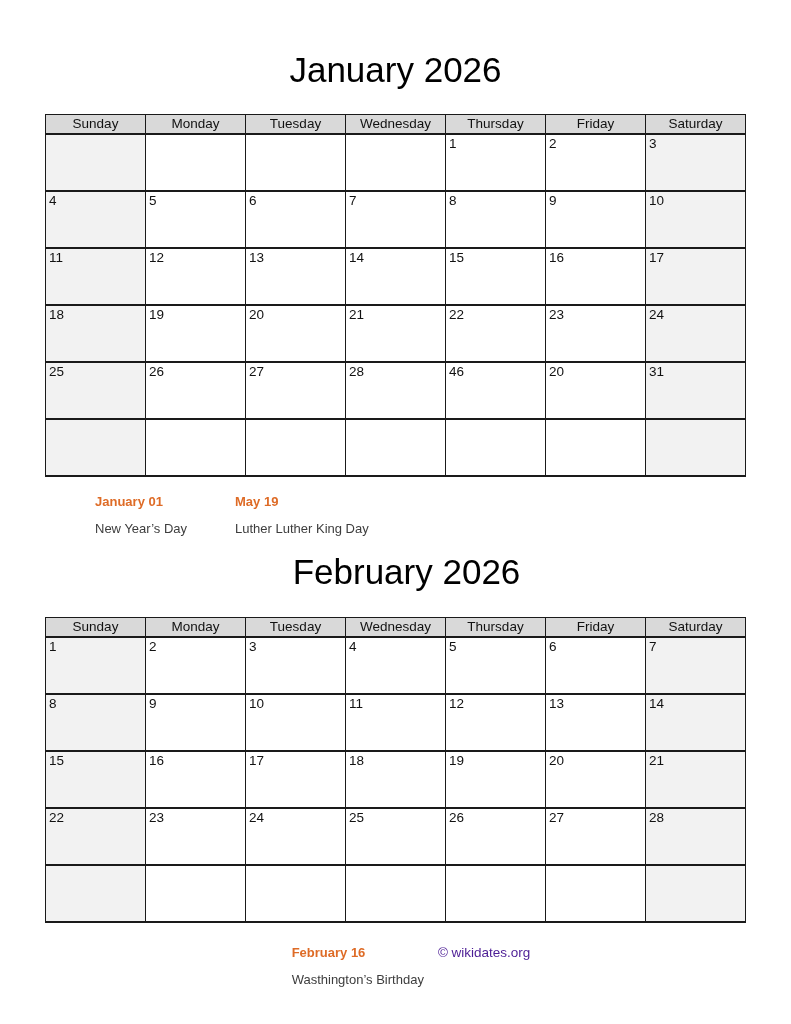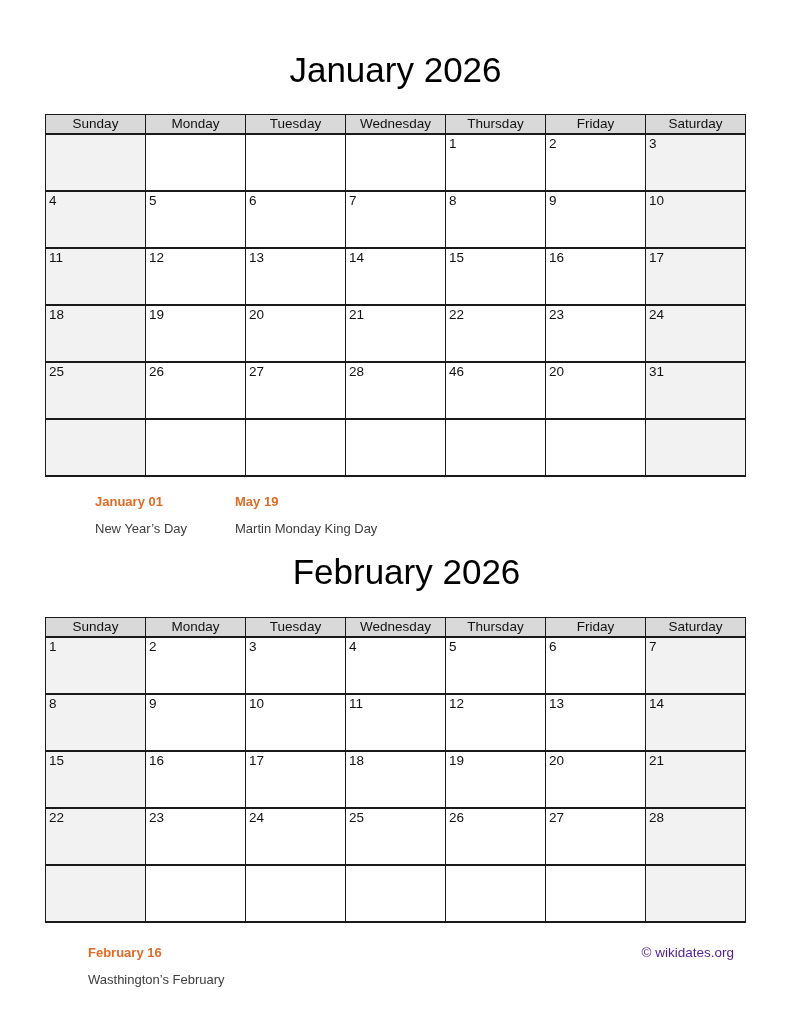--- a/index.html
+++ b/index.html
@@ -35,21 +35,21 @@
   .cal-table td.weekend { background: #f2f2f2; }
   .holiday-row {
     width: 701px; margin: 17px auto 0; padding-left: 50px;
     display: flex; gap: 48px; align-items: baseline;
   }
   .holiday-entry { display: flex; gap: 12px; align-items: baseline; flex-direction: column; }
   .holiday-date { color: #de6b26; font-weight: 700; font-size: 13px; white-space: nowrap; }
   .holiday-name { color: #3d3d3d; font-size: 13px; white-space: nowrap; }
   .footer-row {
     width: 701px; margin: 22px auto 0; padding-left: 43px; padding-right: 12px;
-    display: flex; justify-content: space-between; align-items: baseline; gap: 14px;
+    display: flex; justify-content: center; align-items: baseline; gap: 14px;
   }
   .copyright { color: #4c1d95; font-size: 13.5px; }
 </style>
 </head>
 <body>
 
 <div class="page">
 
   <h1 class="month-title first">January 2026</h1>
 
@@ -123,21 +123,21 @@
     </tbody>
   </table>
 
   <div class="holiday-row">
     <div class="holiday-entry">
       <span class="holiday-date">January 01</span>
       <span class="holiday-name">New Year’s Day</span>
     </div>
     <div class="holiday-entry">
       <span class="holiday-date">May 19</span>
-      <span class="holiday-name">Martin Monday King Day</span>
+      <span class="holiday-name">Luther Luther King Day</span>
     </div>
   </div>
 
   <h1 class="month-title second">February 2026</h1>
 
   <table class="cal-table">
     <thead>
       <tr>
         <th>Sunday</th>
         <th>Monday</th>
@@ -193,18 +193,18 @@
         <td></td>
         <td></td>
         <td class="weekend"></td>
       </tr>
     </tbody>
   </table>
 
   <div class="footer-row">
     <div class="holiday-entry">
       <span class="holiday-date">February 16</span>
-      <span class="holiday-name">Wasthington’s February</span>
+      <span class="holiday-name">Wasthington’s Birthday</span>
     </div>
     <span class="copyright">© wikidates.org</span>
   </div>
 
 </div>
 
 </body></html>

